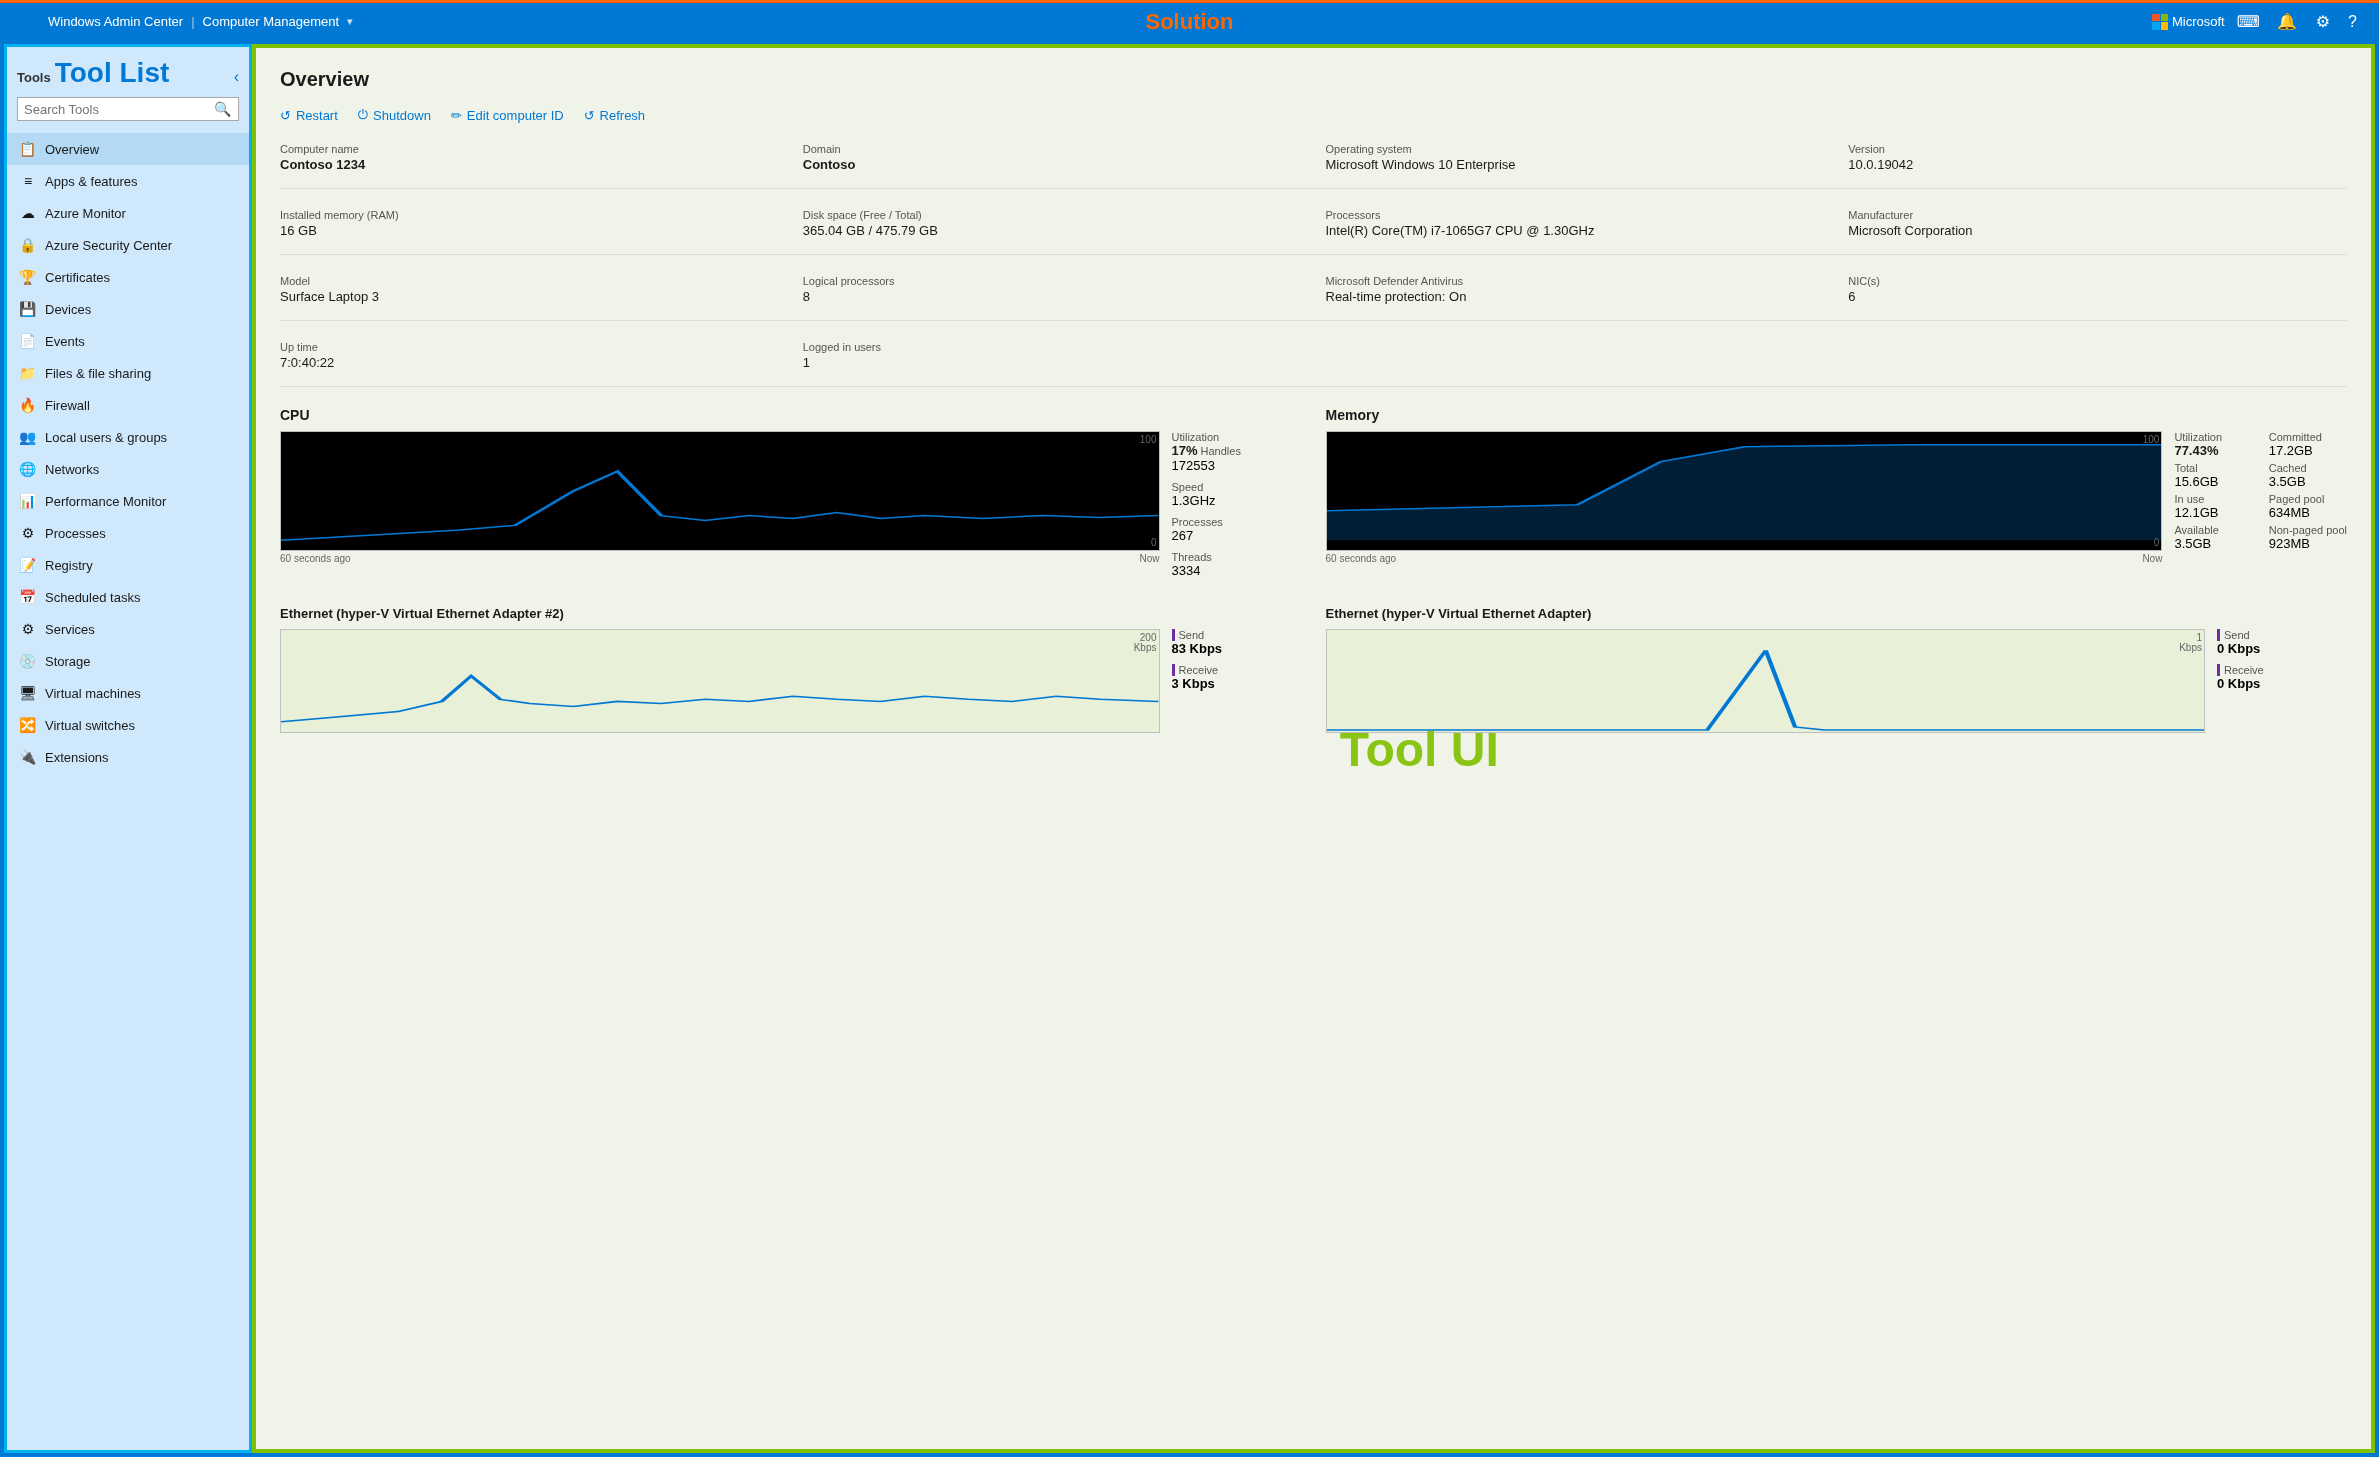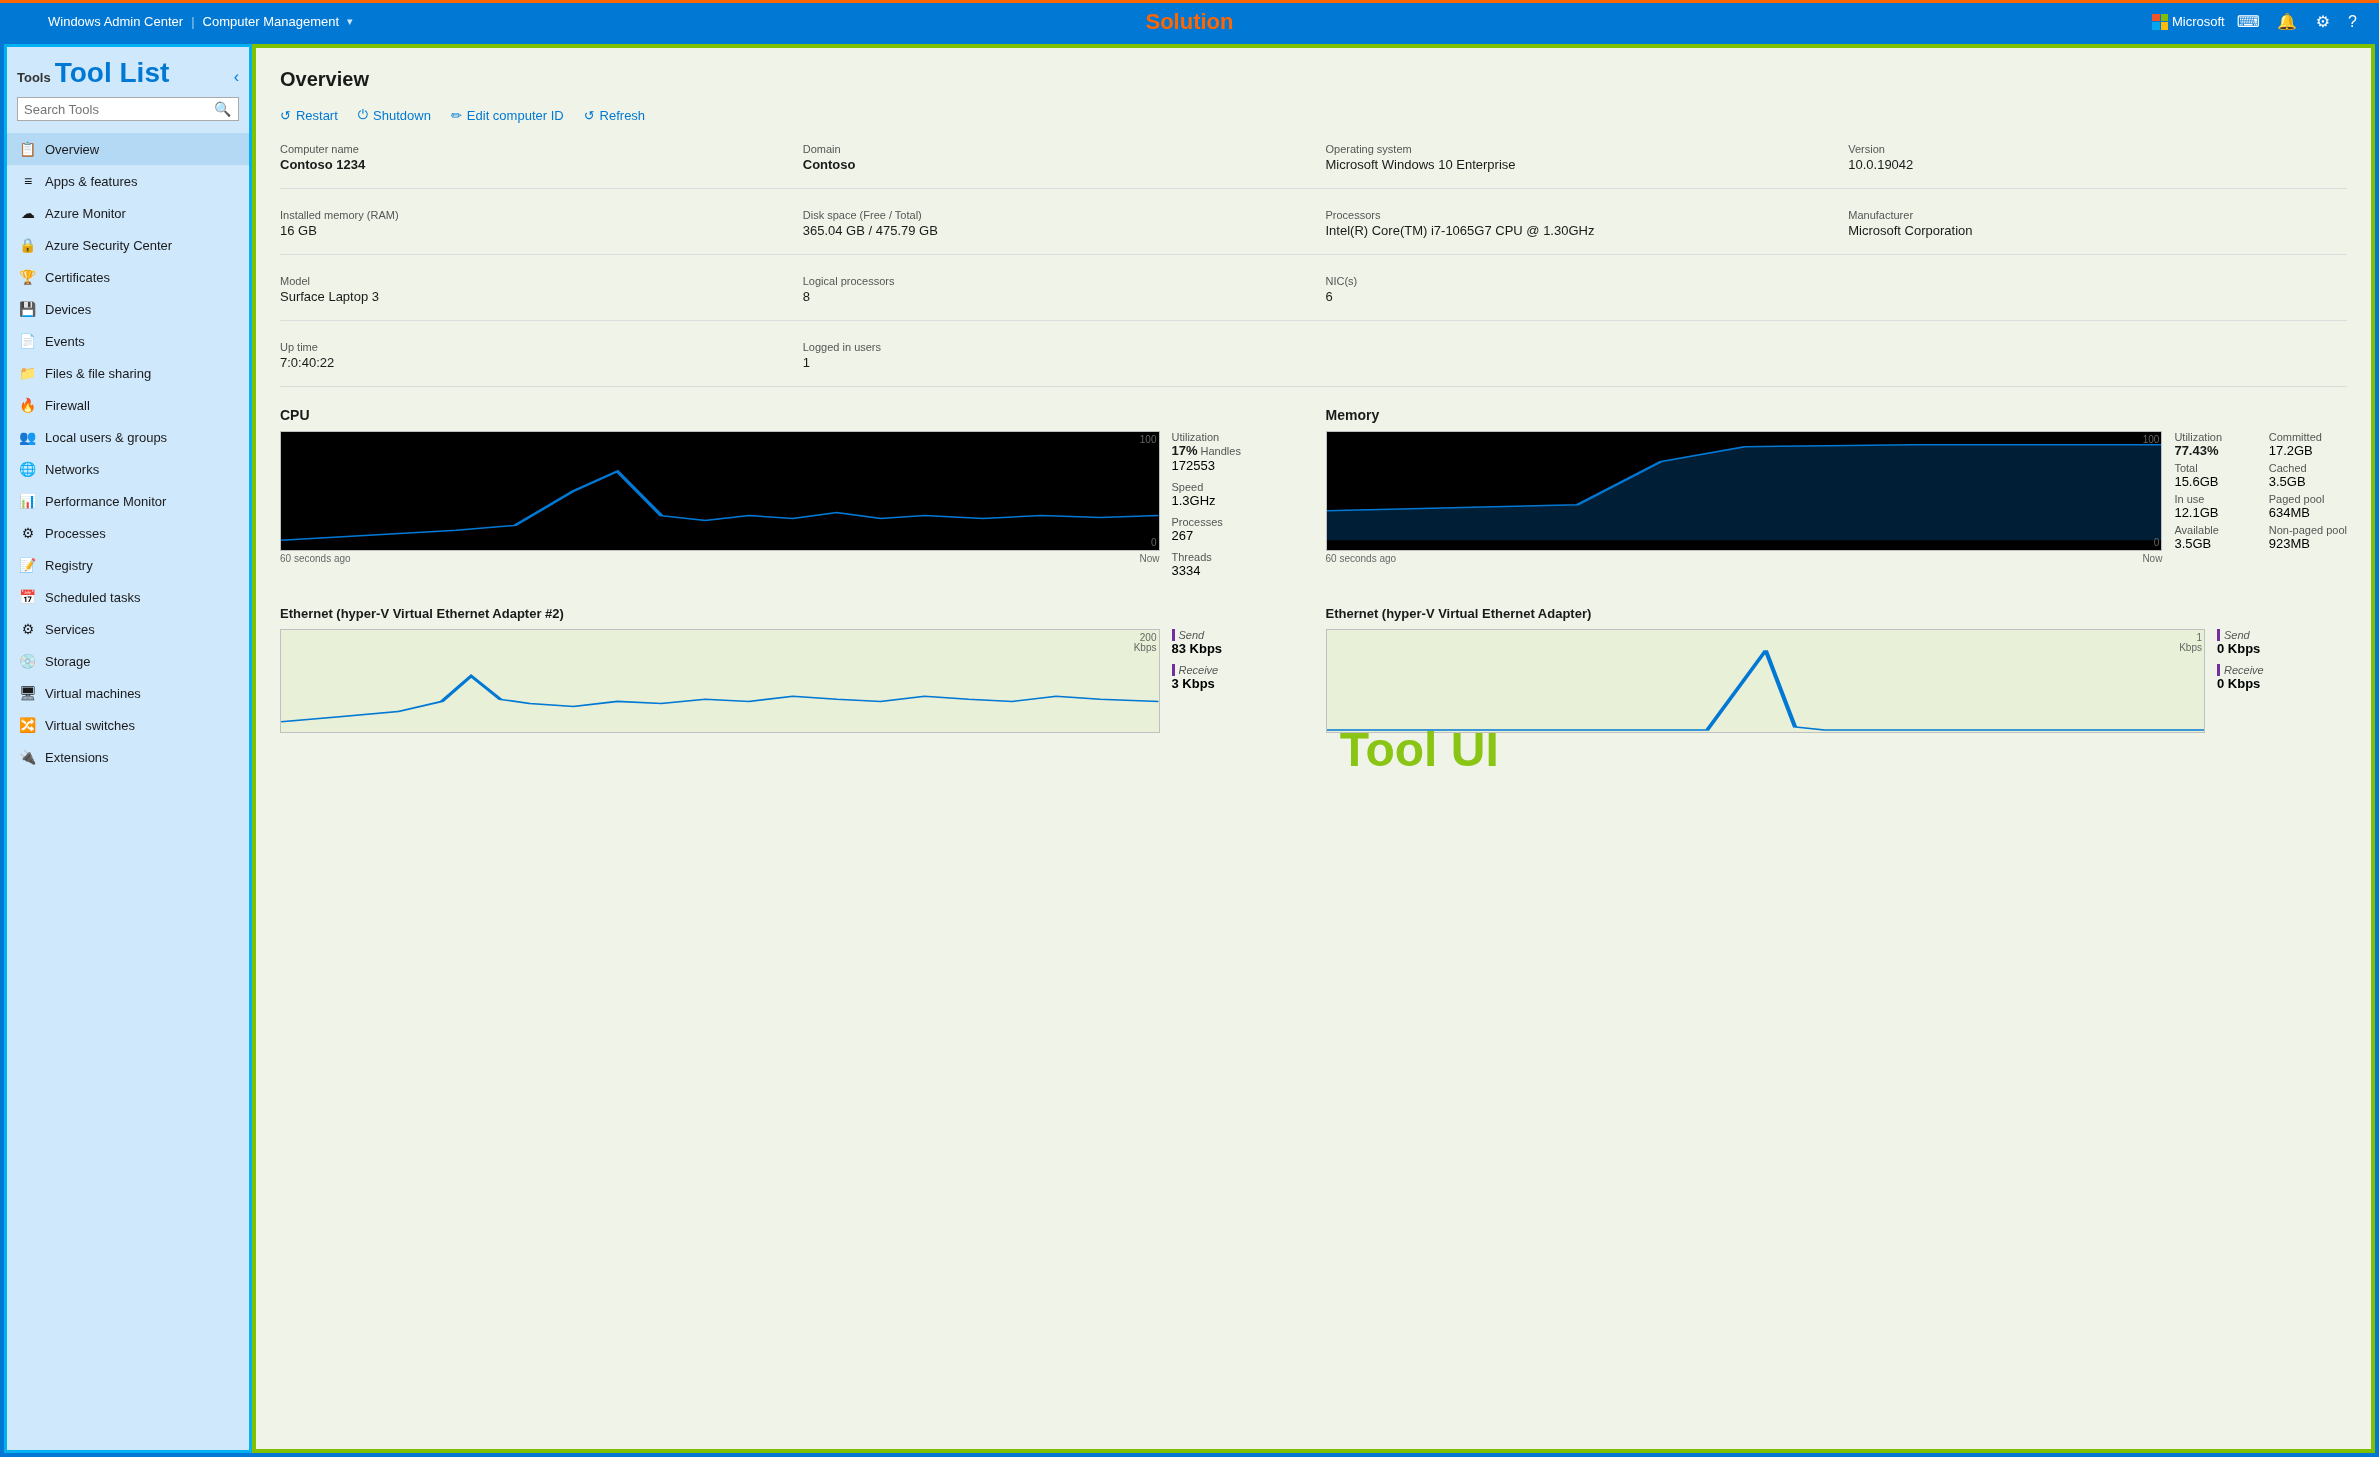--- a/index.html
+++ b/index.html
@@ -131,21 +131,21 @@
     .net-charts-row { display: grid; grid-template-columns: 1fr 1fr; gap: 24px; }
     .net-chart-section { }
     .net-chart-title { font-size: 13px; font-weight: 600; margin-bottom: 8px; color: #1a1a1a; }
     .net-chart-container { display: flex; gap: 12px; }
     .net-chart-graph {
       flex: 1; height: 104px; position: relative;
       background: #e8f0d8; border: 1px solid #c0c0c0;
     }
     .net-stats { min-width: 130px; font-size: 12px; }
     .net-stat { margin-bottom: 8px; }
-    .net-stat .stat-label { color: #555; font-size: 11px; display: flex; align-items: center; gap: 4px; font-style: italic; }
+    .net-stat .stat-label { color: #555; font-size: 11px; display: flex; align-items: center; gap: 4px; }
     .net-stat .stat-value { font-size: 13px; font-weight: bold; }
     .send-bar { width: 3px; height: 12px; background: #7030a0; display: inline-block; }
     .recv-bar { width: 3px; height: 12px; background: #7030a0; display: inline-block; }
 
     
     .chart-svg { width: 100%; height: 100%; }
 
     
     #sidebar-nav::-webkit-scrollbar { width: 6px; }
     #sidebar-nav::-webkit-scrollbar-track { background: #cfe8fc; }
@@ -347,20 +347,24 @@
         <div class="info-grid">
           <div class="info-item">
             <div class="info-label">Model</div>
             <div class="info-value normal">Surface Laptop 3</div>
           </div>
           <div class="info-item">
             <div class="info-label">Logical processors</div>
             <div class="info-value normal">8</div>
           </div>
           <div class="info-item">
+            <div class="info-label">Microsoft Defender Antivirus</div>
+            <div class="info-value normal">Real-time protection: On</div>
+          </div>
+          <div class="info-item">
             <div class="info-label">NIC(s)</div>
             <div class="info-value normal">6</div>
           </div>
         </div>
         <div class="info-grid">
           <div class="info-item">
             <div class="info-label">Up time</div>
             <div class="info-value normal">7:0:40:22</div>
           </div>
           <div class="info-item">

